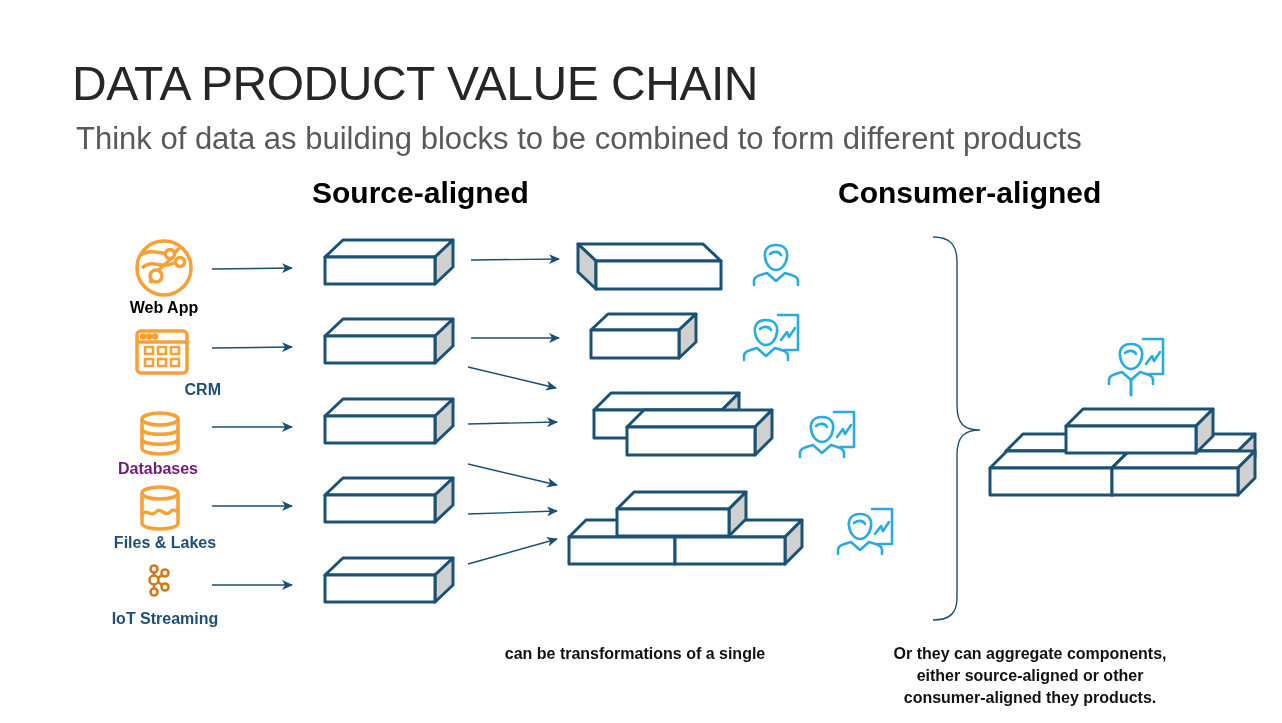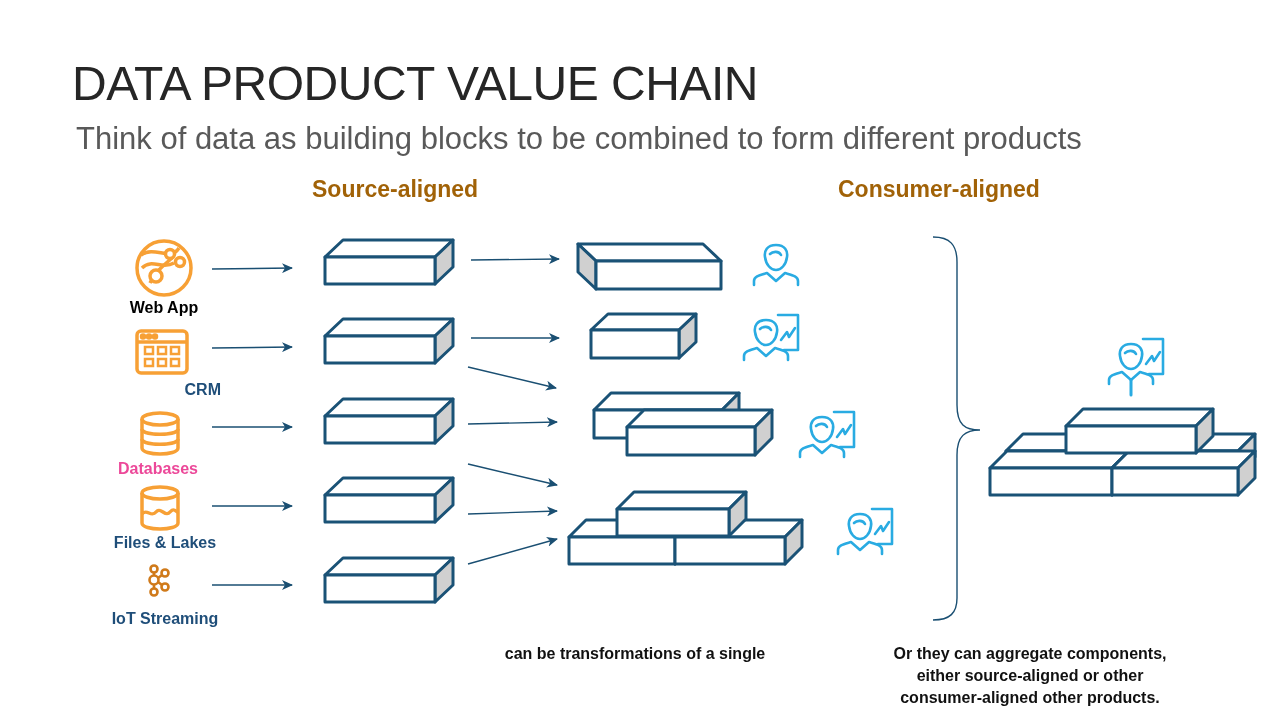--- a/index.html
+++ b/index.html
@@ -1,21 +1,21 @@
 <!DOCTYPE html>
 <html><head>
   <meta charset="utf-8">
   <style>
     html, body { margin: 0; padding: 0; background: #ffffff; }
     body { width: 1282px; height: 723px; position: relative; overflow: hidden;
            font-family: "Liberation Sans", sans-serif; }
     .title { position: absolute; left: 60px; top: 44px; font-size: 48px; font-weight: normal;
              color: #262626; letter-spacing: -0.5px; margin: 12px; }
     .subtitle { position: absolute; left: 60px; top: 105px; font-size: 31px; color: #595959; margin: 16px; }
-    .section-head { position: absolute; font-size: 23px; font-weight: bold; color: #a16207; }
+    .section-head { position: absolute; font-size: 30px; font-weight: bold; color: #000000; }
     .src-label { position: absolute; font-size: 16px; font-weight: bold; text-align: center; width: 120px; }
     .caption { position: absolute; font-size: 16px; font-weight: bold; color: #111; text-align: center; line-height: 22px; }
     svg.diagram { position: absolute; left: 0; top: 0; }
   </style>
 </head>
 <body>
 
 <h1 class="title">DATA PRODUCT VALUE CHAIN</h1>
 <p class="subtitle">Think of data as building blocks to be combined to form different products</p>
 
@@ -200,24 +200,24 @@
   <path fill="none" stroke="#1a4f72" stroke-width="1.4" d="M933,237 C950,237 957,245 957,262 L957,405 C957,425 965,430 980,430 C965,430 957,436 957,455 L957,598 C957,613 950,620 933,620"></path>
 
   <g>
     <use href="#presenter" x="1131" y="362"></use>
     <line x1="1131" y1="380" x2="1131" y2="395" stroke="#29abe2" stroke-width="3" stroke-linecap="round"></line>
   </g>
 </svg>
 
 <div class="src-label" style="left:104px; top:299px;"><span>Web App</span></div>
 <div class="src-label" style="left:101px; top:381px; color:#1f4e79;text-align:right;"><span>CRM</span></div>
-<div class="src-label" style="left:98px; top:460px; color:#ec4899;"><span>Databases</span></div>
+<div class="src-label" style="left:98px; top:460px; color:#701a75;"><span>Databases</span></div>
 <div class="src-label" style="left:105px; top:534px; color:#1f4e79;"><span>Files &amp; Lakes</span></div>
 <div class="src-label" style="left:105px; top:610px; color:#1f4e79;"><span>IoT Streaming</span></div>
 
 <div class="caption" style="left:470px; top:643px; width:330px;">
   <div>can be transformations of a single</div>
 </div>
 <div class="caption" style="left:860px; top:643px; width:340px;">
   <div>Or they can aggregate components,</div>
   <div>either source-aligned or other</div>
-  <div>consumer-aligned other products.</div>
+  <div>consumer-aligned they products.</div>
 </div>
 
 </body></html>

